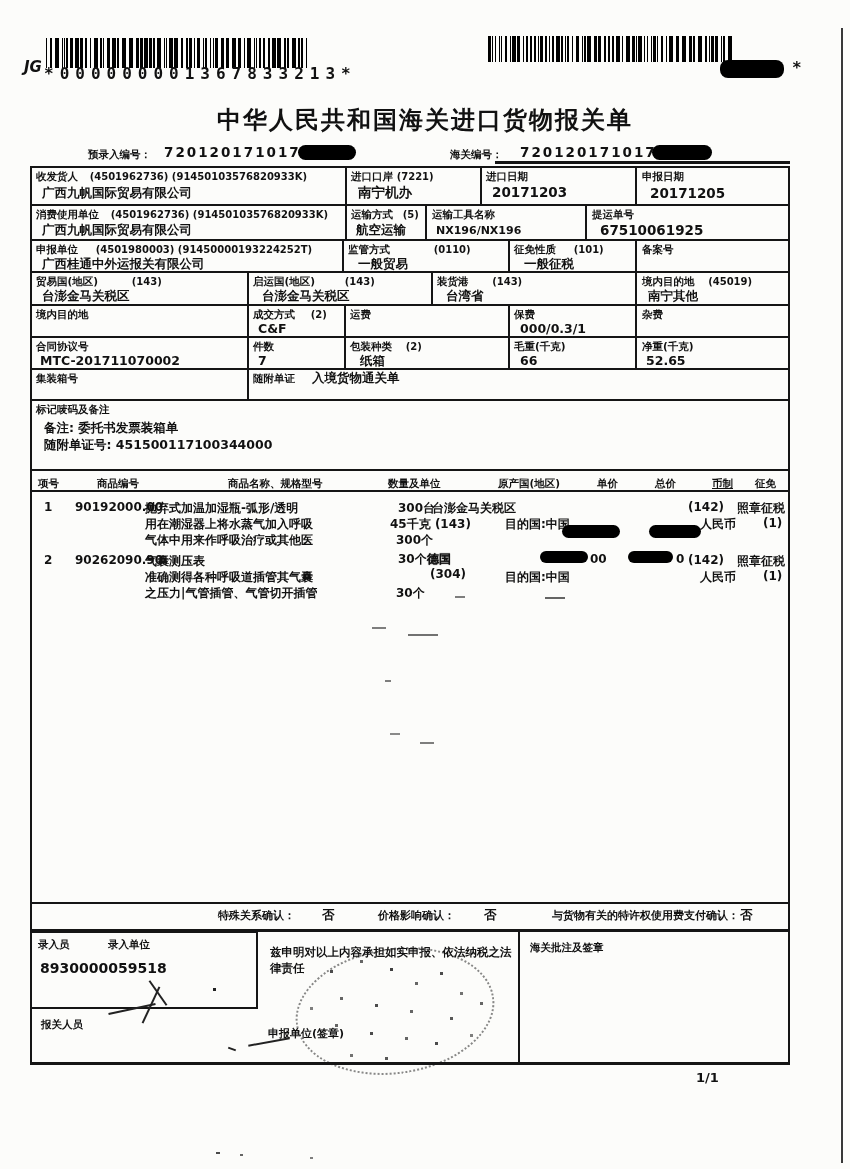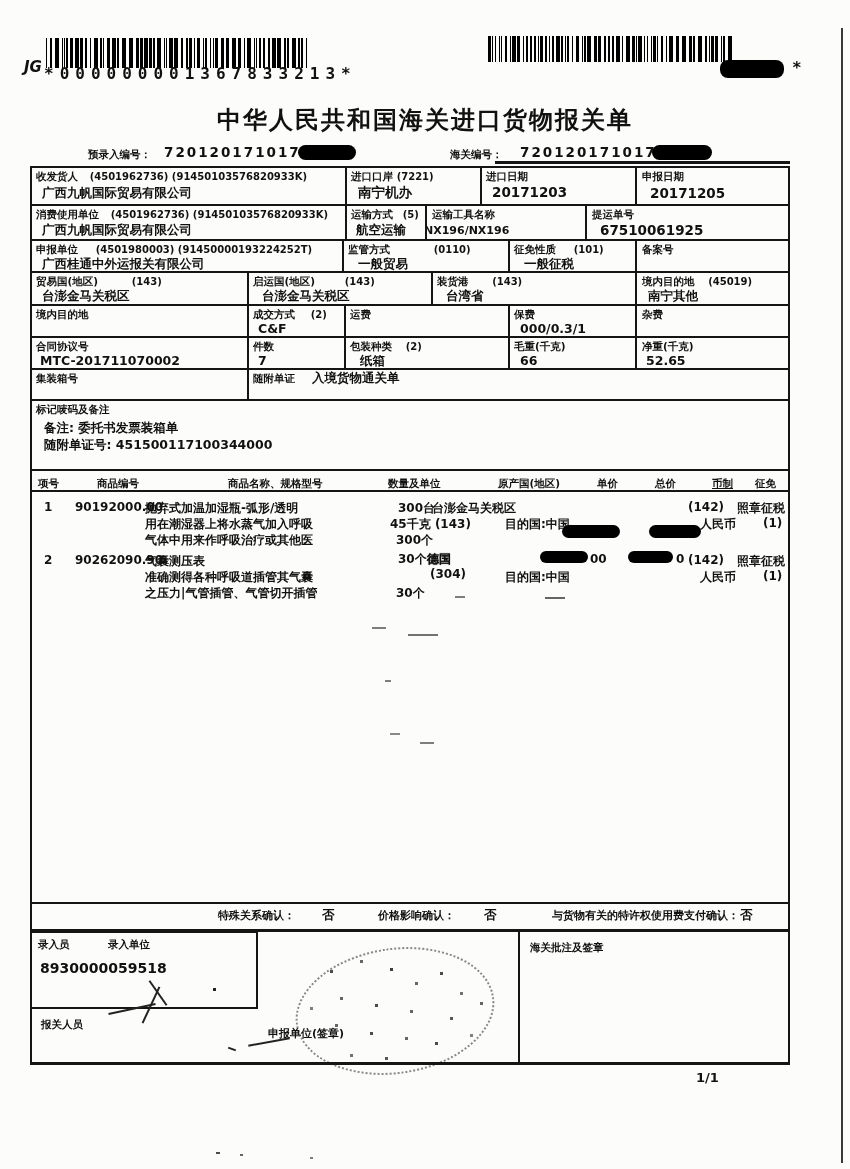--- a/index.html
+++ b/index.html
@@ -204,21 +204,21 @@
   </div>
   <div class="abs val" style="left:42px;top:222px;">广西九帆国际贸易有限公司</div>
 
   <div class="abs lbl" style="left:351px;top:208px;">
     <span>运输方式</span>
     <span class="code" style="margin-left:6px;">(5)</span>
   </div>
   <div class="abs val" style="left:356px;top:222px;">航空运输</div>
 
   <div class="abs lbl" style="left:432px;top:208px;">运输工具名称</div>
-  <div class="abs" style="left:424px;top:224px;font-size:11px;font-weight:700;text-align:center;">NX196/NX196</div>
+  <div class="abs" style="left:436px;top:224px;font-size:11px;font-weight:700;text-align:center;">NX196/NX196</div>
 
   <div class="abs lbl" style="left:592px;top:208px;">提运单号</div>
   <div class="abs val-lg" style="left:600px;top:222px;">67510061925</div>
 
   <div class="abs lbl" style="left:36px;top:243px;">
     <span>申报单位</span>
     <span class="code" style="margin-left:14px;">(4501980003)  (91450000193224252T)</span>
   </div>
   <div class="abs val" style="left:42px;top:256px;">广西桂通中外运报关有限公司</div>
 
@@ -358,20 +358,21 @@
   <div class="abs lbl" style="left:552px;top:908px;font-size:11px;">与货物有关的特许权使用费支付确认：</div>
   <div class="abs val" style="left:740px;top:907px;">否</div>
 
   <div class="abs" style="left:30px;top:931px;width:224px;height:74px;border:2.5px solid #151515;"></div>
   <div class="abs lbl" style="left:38px;top:938px;">录入员</div>
   <div class="abs lbl" style="left:108px;top:938px;">录入单位</div>
   <div class="abs" style="left:40px;top:960px;font-size:14px;font-weight:700;">8930000059518</div>
 
   <div class="abs lbl" style="left:21px;top:1018px;margin-left:20px;">报关人员</div>
 
+  <div class="abs" style="left:270px;top:944px;width:250px;font-size:11.5px;font-weight:700;line-height:16px;">兹申明对以上内容承担如实申报、依法纳税之法律责任</div>
   <div class="abs lbl" style="left:268px;top:1026px;font-size:11px;">申报单位(签章)</div>
 
   <div class="abs lbl" style="left:530px;top:941px;">海关批注及签章</div>
 
   <div class="abs stamp" style="left:295px;top:948px;width:196px;height:122px;"></div>
   <div class="stamp-dots" style="left:320px;top:962px;"></div>
 
   <div class="penline" style="left:108px;top:1008px;width:48px;height:2px;transform:rotate(-12deg);"></div>
   <div class="penline" style="left:150px;top:985px;width:2px;height:40px;transform:rotate(25deg);"></div>
   <div class="penline" style="left:143px;top:992px;width:30px;height:2px;transform:rotate(55deg);"></div>

